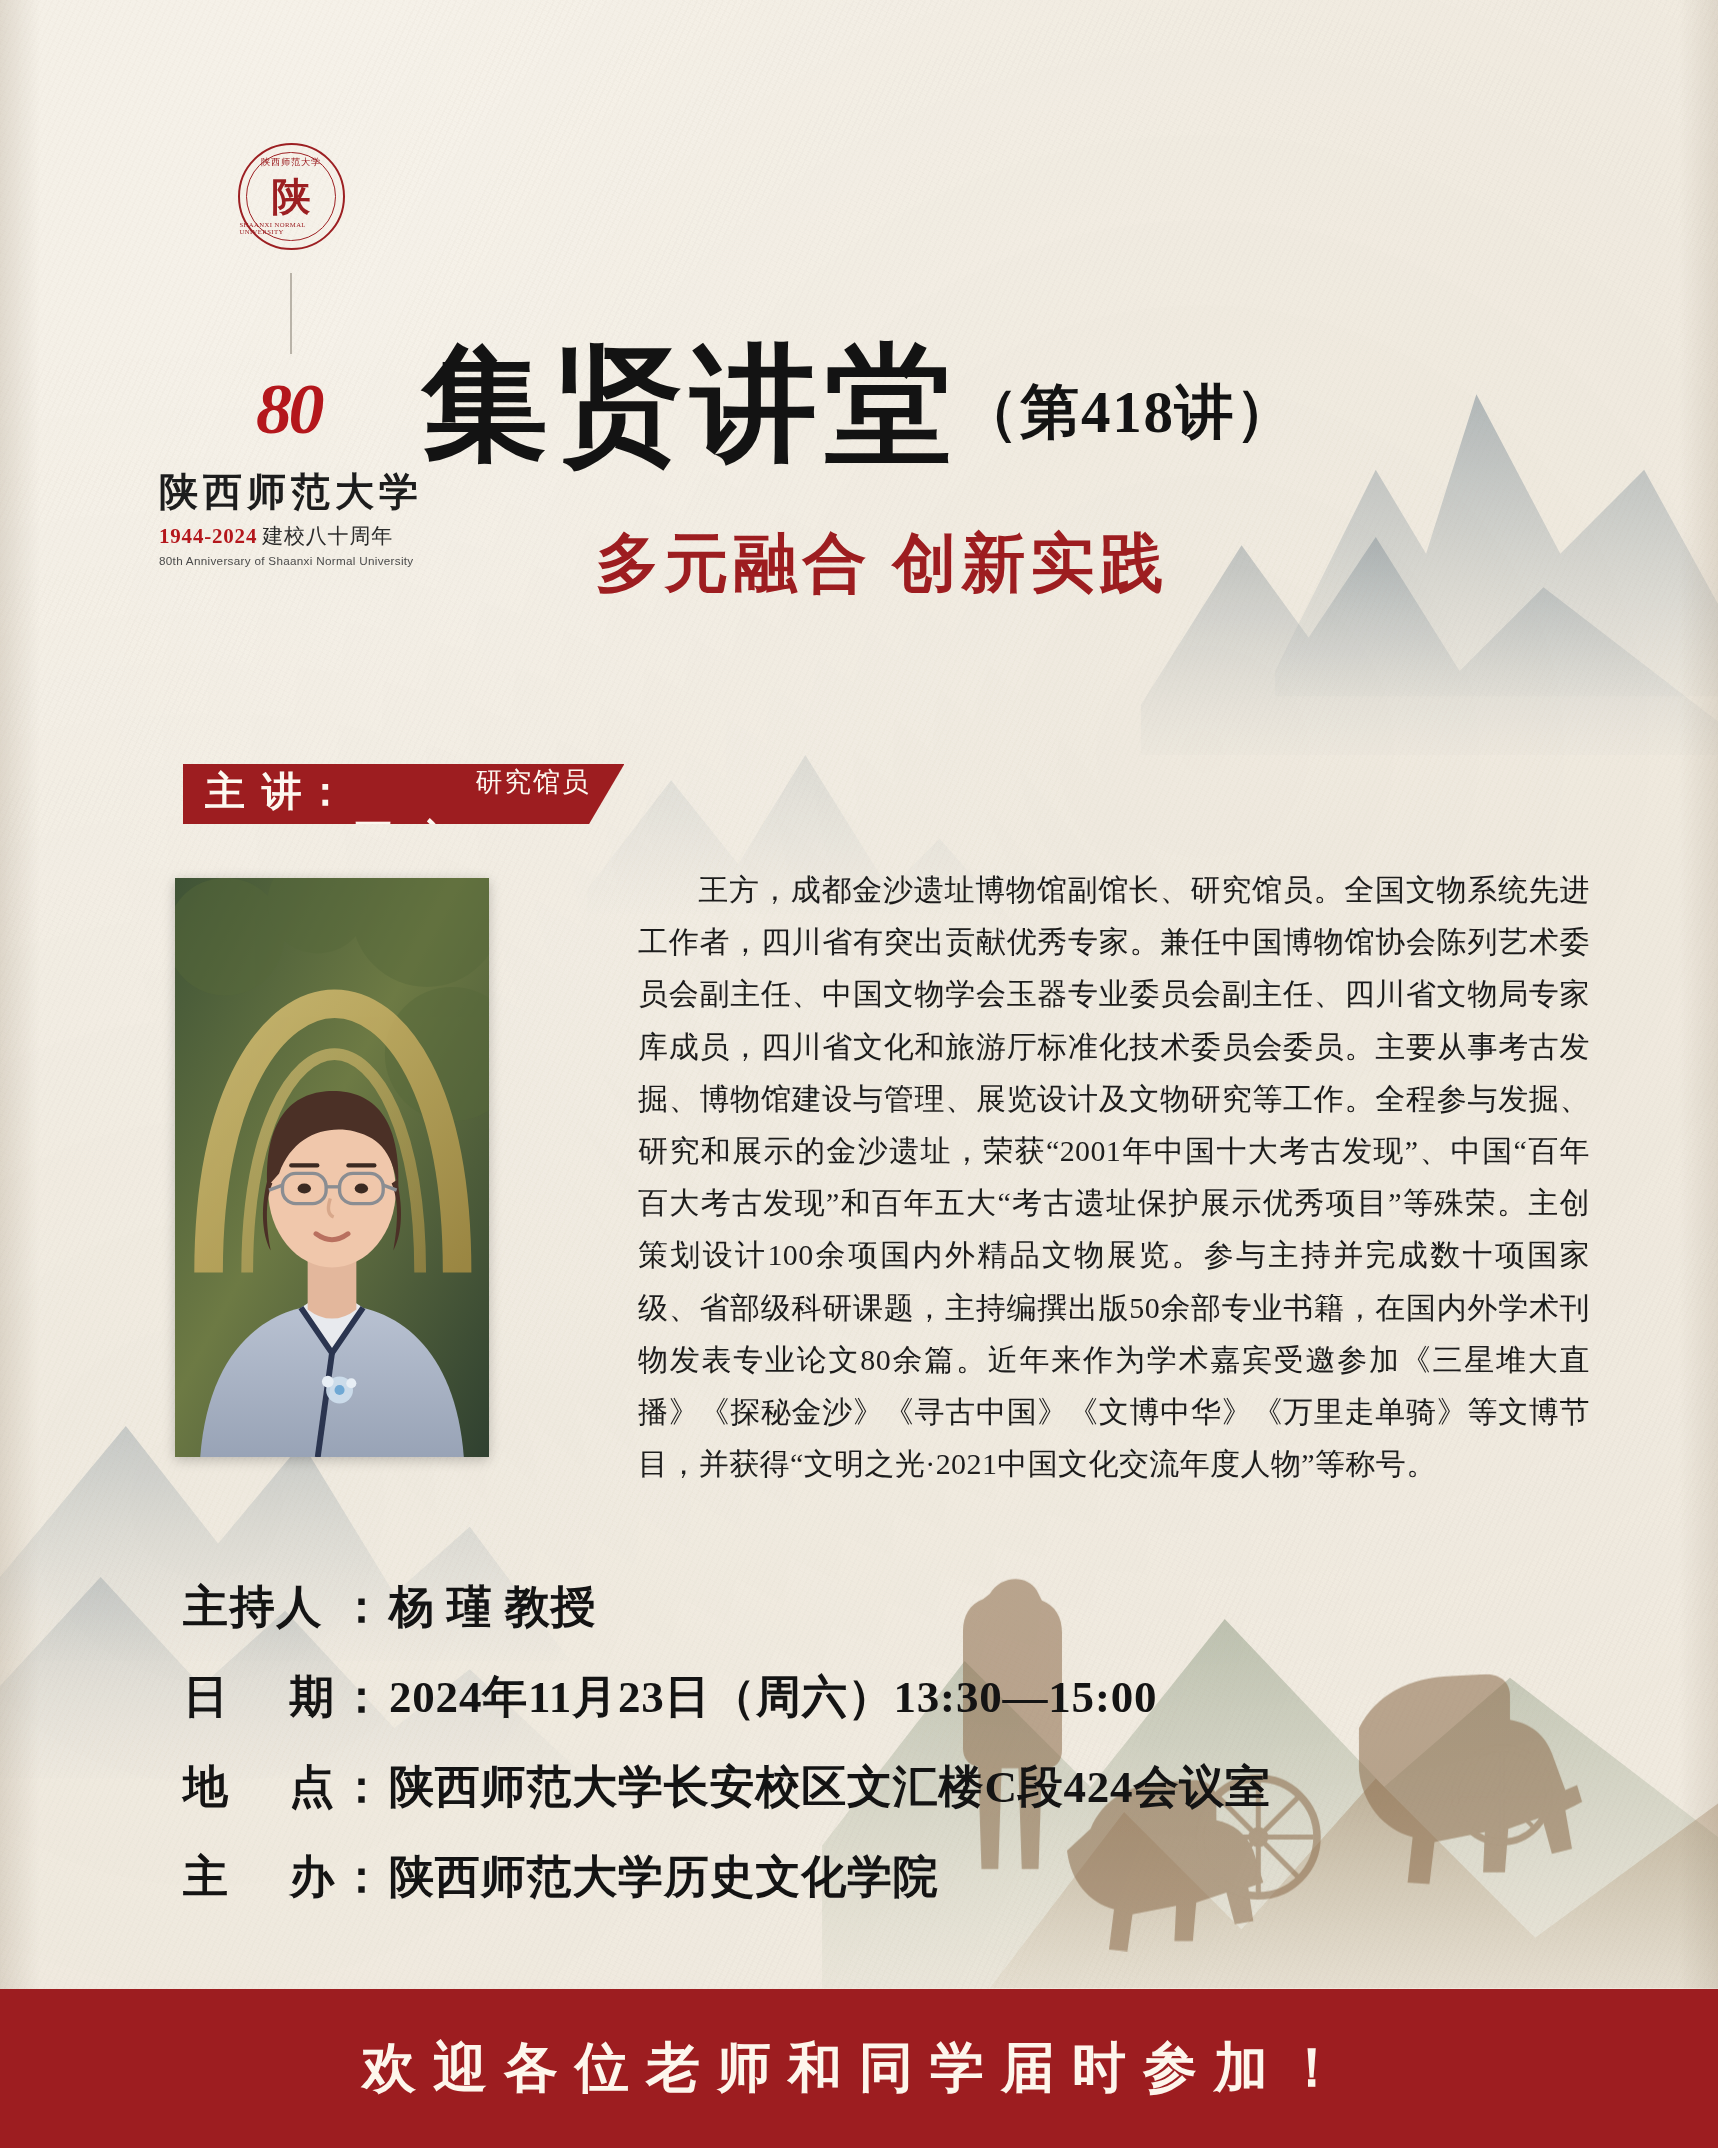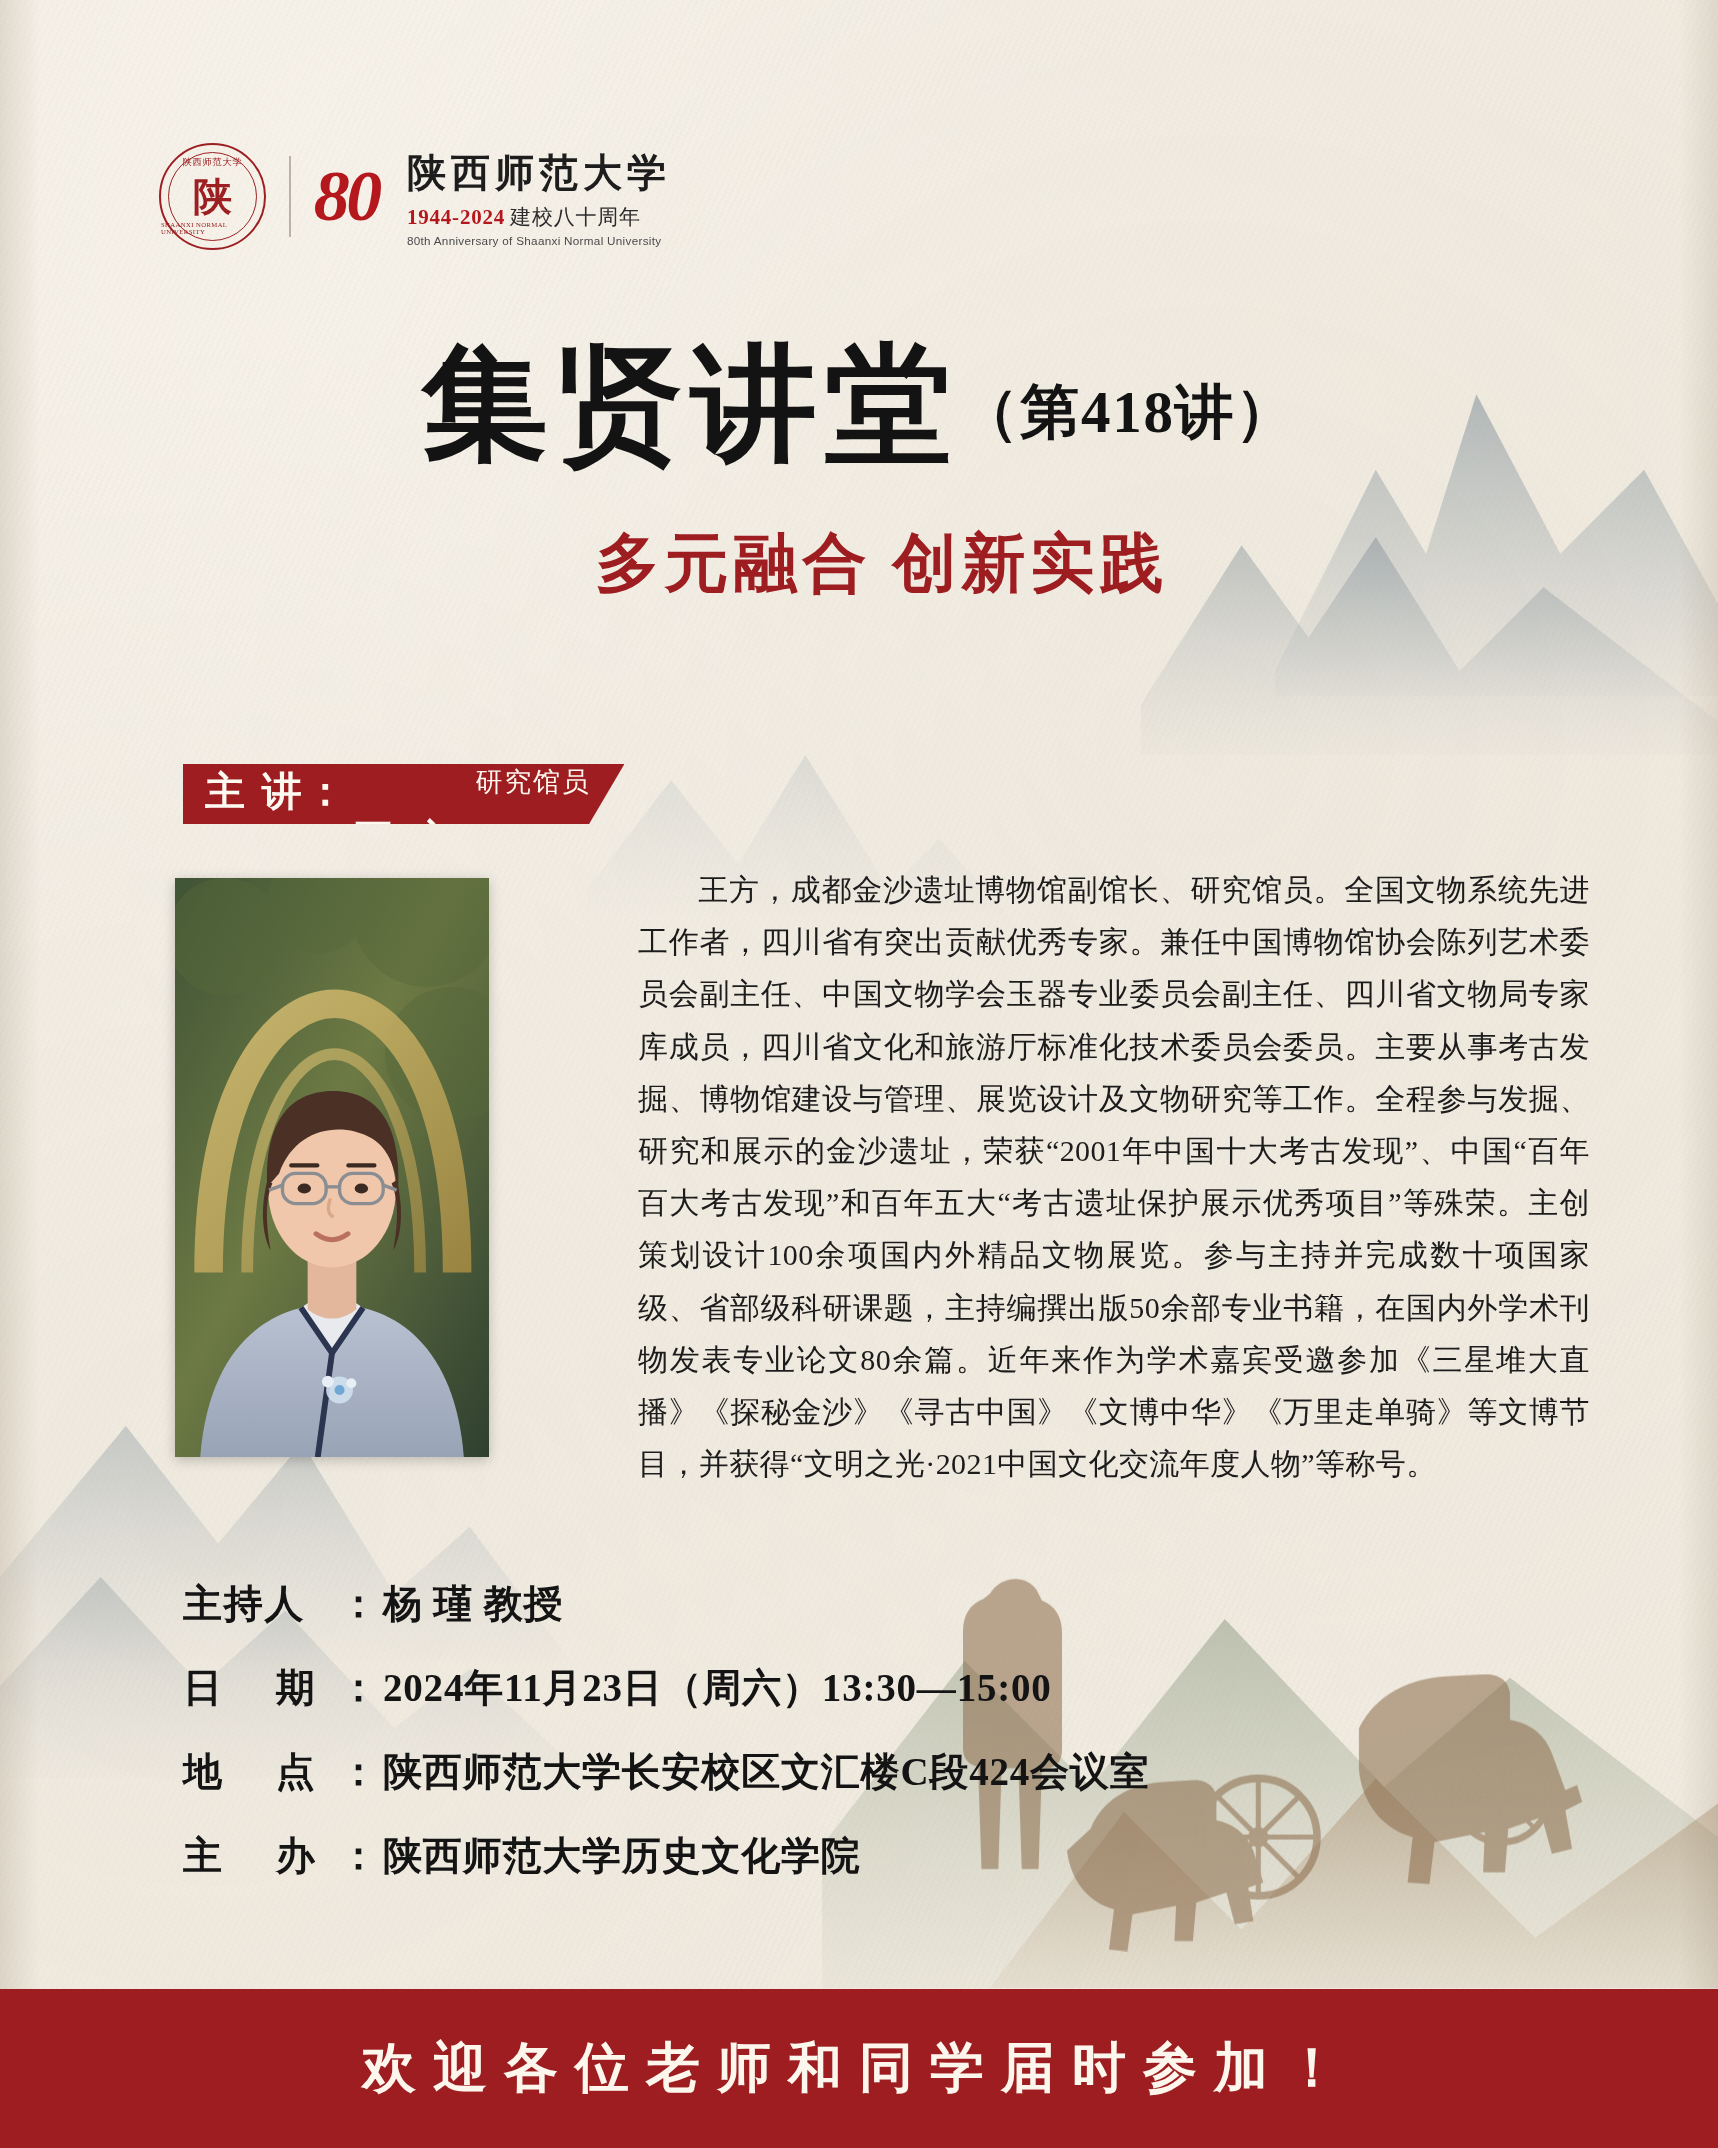--- a/index.html
+++ b/index.html
@@ -62,20 +62,21 @@
     right: 0;
     height: 151px;
   }
   .logo-block {
     position: absolute;
     left: 159px;
     top: 0;
     display: flex;
     align-items: center;
     gap: 23px;
+    flex-direction: column;
   }
   .logo-seal {
     width: 107px;
     height: 107px;
     border-radius: 50%;
     border: 2.5px solid #9c1f22;
     position: relative;
     display: flex;
     align-items: center;
     justify-content: center;
@@ -308,21 +309,21 @@
     position: absolute;
     left: 183px;
     top: 1577px;
     width: 1259px;
     font-family: "Liberation Serif", serif;
   }
   .info-row {
     display: flex;
     align-items: baseline;
     margin-bottom: 30px;
-    font-size: 39px;
+    font-size: 45px;
     color: #141414;
     font-weight: bold;
     white-space: nowrap;
   }
   .info-row .k {
     letter-spacing: 1.7px;
     width: 156px;
     flex: 0 0 156px;
   }
   .info-row .sep { margin-right: 5px; }

